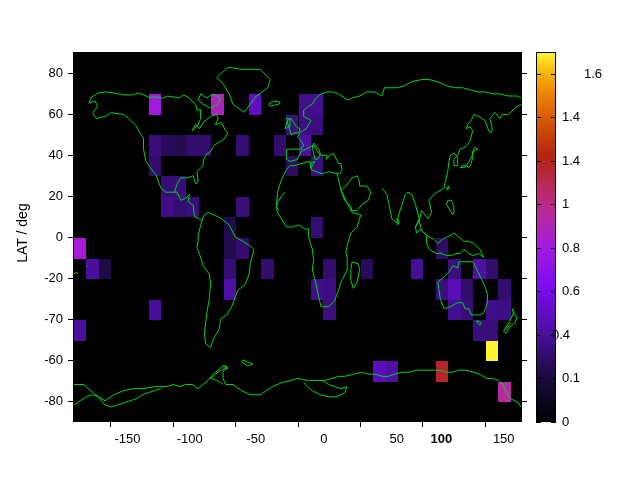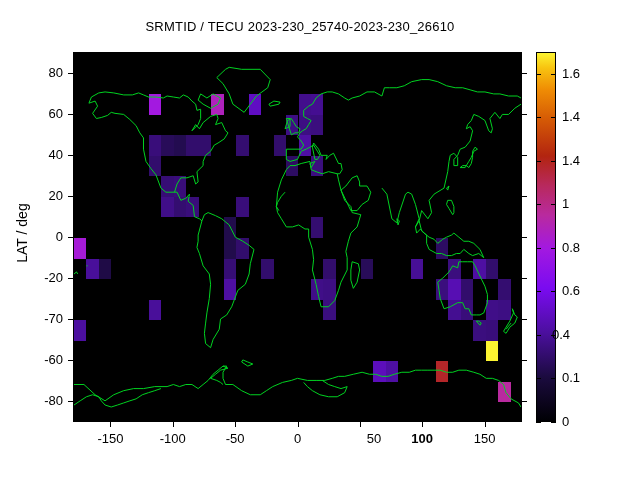--- a/index.html
+++ b/index.html
@@ -14,41 +14,40 @@
   #plot-frame{position:absolute;left:73px;top:52px;width:449px;height:370px;
     background:#000;overflow:hidden;box-sizing:border-box;border:1px solid #000;}
   #cells,#coast,#grid-overlay{position:absolute;inset:0;}
   .cell{position:absolute;}
   #coast{pointer-events:none;}
 
   
   .tick{position:absolute;background:#000;}
   .xtick{width:1px;height:5px;}
   .ytick{width:5px;height:1px;}
-  .xlab{position:absolute;font-size:13px;text-align:center;width:60px;}
+  .xlab{position:absolute;font-size:13px;text-align:right;width:60px;}
   .ylab{position:absolute;font-size:13px;text-align:right;width:46px;}
 
   #xaxis-title{position:absolute;left:73px;top:455px;width:449px;
     text-align:center;font-size:14px;}
   #yaxis-title{position:absolute;left:-78px;top:225px;width:200px;
     text-align:center;font-size:14px;
     transform:rotate(-90deg);transform-origin:center center;}
 
   
   #colorbar-wrap{position:absolute;left:536px;top:52px;width:20px;height:370px;}
   #colorbar{position:absolute;inset:0;border:1px solid #000;box-sizing:border-box;}
   .cbtick{position:absolute;background:#000;height:1px;width:5px;}
   .cblab{position:absolute;font-size:13px;left:26px;white-space:nowrap;}
 </style>
 </head>
 <body>
 
 <div id="root">
 
-  <div id="chart-title">SRMTID / TECU 2023-230_25740-2023-230_26610</div>
 
   <div id="plot-frame">
     <div id="cells">
         <div class="cell" style="left: 0px; top: 185px; width: 12.4722px; height: 20.5556px; background: rgb(166, 27, 215);"></div>
         <div class="cell" style="left: 12.4722px; top: 205.556px; width: 12.4722px; height: 20.5556px; background: rgb(73, 15, 154);"></div>
         <div class="cell" style="left: 24.9444px; top: 205.556px; width: 12.4722px; height: 20.5556px; background: rgb(31, 11, 70);"></div>
         <div class="cell" style="left: 0px; top: 267.222px; width: 12.4722px; height: 20.5556px; background: rgb(75, 15, 159);"></div>
         <div class="cell" style="left: 74.8333px; top: 41.1111px; width: 12.4722px; height: 20.5556px; background: rgb(170, 31, 202);"></div>
         <div class="cell" style="left: 74.8333px; top: 41.1111px; width: 12.4722px; height: 20.5556px; background: rgb(163, 25, 224);"></div>
         <div class="cell" style="left: 137.194px; top: 41.1111px; width: 12.4722px; height: 20.5556px; background: rgb(175, 34, 189);"></div>
@@ -240,16 +239,16 @@
       <div class="cbtick" style="left: 551px; top: 204.353px;"></div>
       <div class="cblab" style="left: 562px; top: 196.353px;">1</div>
       <div class="cbtick" style="left: 536px; top: 160.824px;"></div>
       <div class="cbtick" style="left: 551px; top: 160.824px;"></div>
       <div class="cblab" style="left: 562px; top: 152.824px;">1.4</div>
       <div class="cbtick" style="left: 536px; top: 117.294px;"></div>
       <div class="cbtick" style="left: 551px; top: 117.294px;"></div>
       <div class="cblab" style="left: 562px; top: 109.294px;">1.4</div>
       <div class="cbtick" style="left: 536px; top: 73.7647px;"></div>
       <div class="cbtick" style="left: 551px; top: 73.7647px;"></div>
-      <div class="cblab" style="left: 562px; top: 65.7647px;">1.6</div>
+      <div class="cblab" style="left: 584px; top: 65.7647px;">1.6</div>
     </div>
 
 </div>
 
 </body></html>

